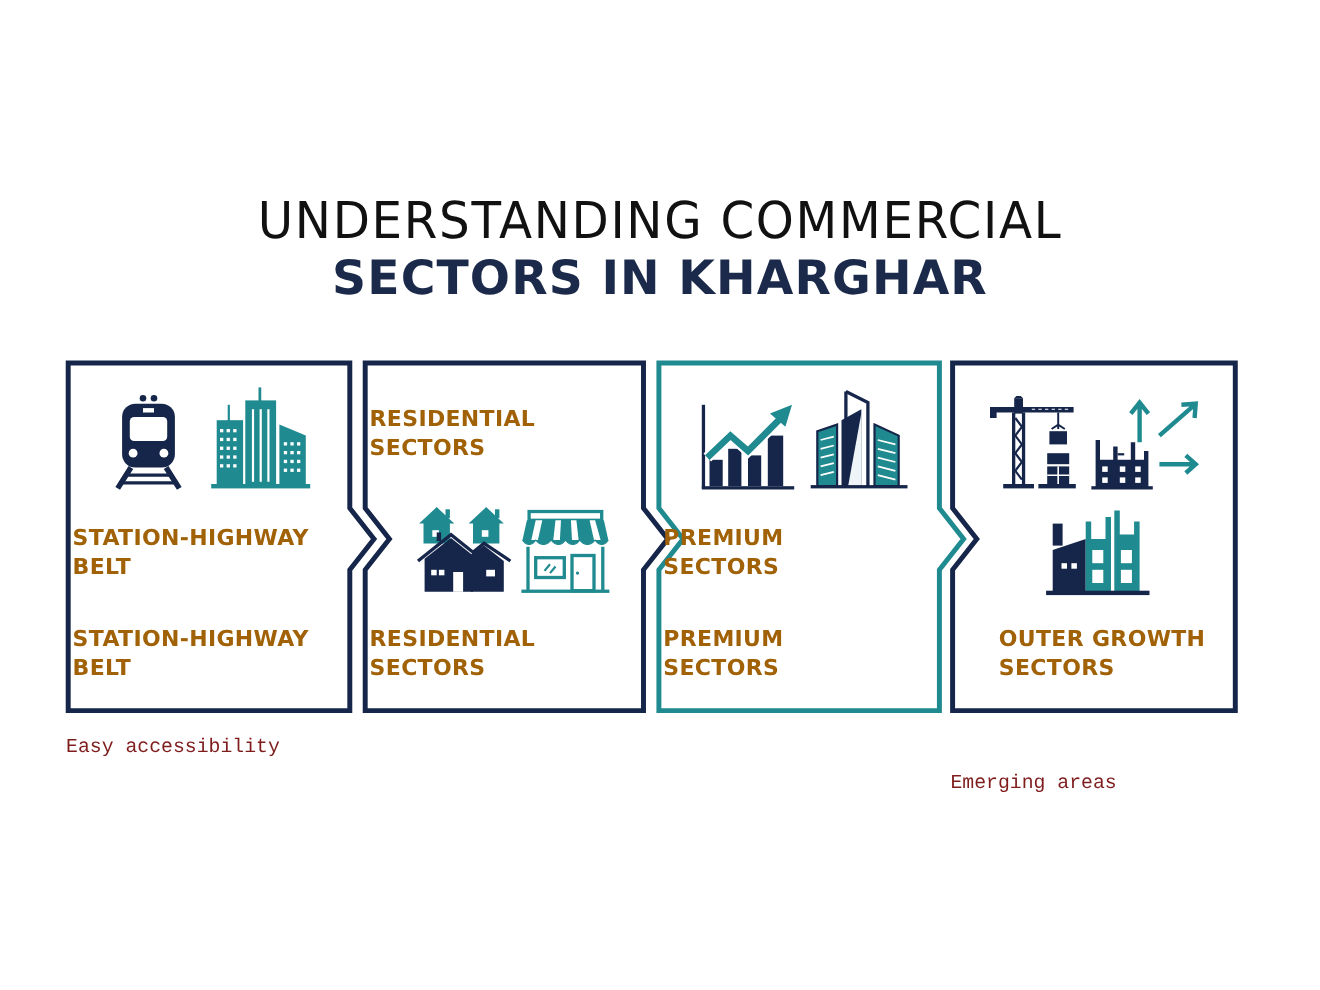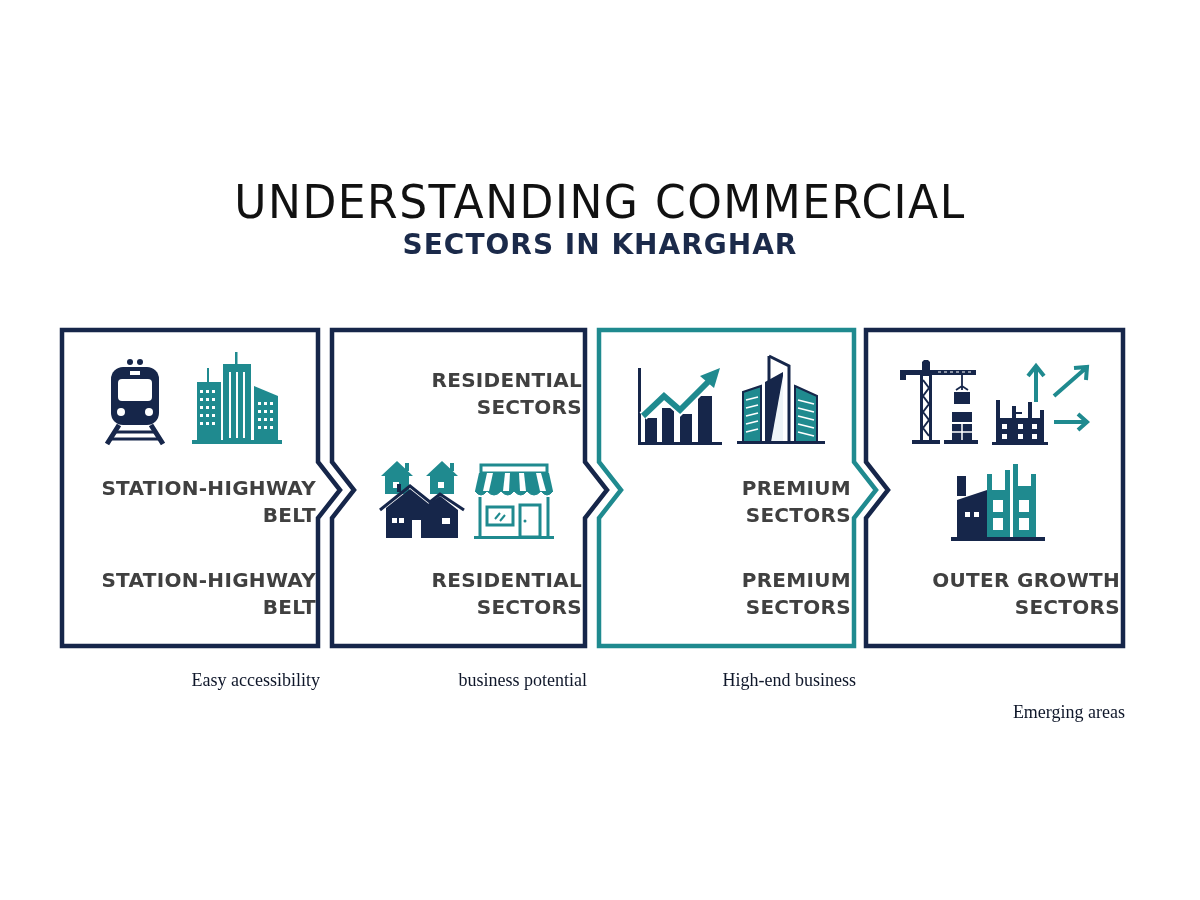--- a/index.html
+++ b/index.html
@@ -8,31 +8,31 @@
     font-family: "DejaVu Sans", sans-serif; color: #111;
   }
   .title {
     position: absolute; left: 0; width: 1200px; text-align: center; margin: 0;
   }
   .title-line1 {
     top: 176px; font-size: 44px; font-weight: 400; letter-spacing: 1.5px; color: #111111;
     font-family: "DejaVu Sans", sans-serif; transform: scaleY(1.05);
   }
   .title-line2 {
-    top: 228px; font-size: 28px; font-weight: 700; letter-spacing: 1px; color: #1b2a4a;
+    top: 228px; font-size: 43px; font-weight: 700; letter-spacing: 1px; color: #1b2a4a;
     font-family: "DejaVu Sans", sans-serif;
   }
   svg.frames { position: absolute; left: 0; top: 0; }
   .box-label {
-    position: absolute; text-align: right; font-weight: 700; font-size: 20px; line-height: 27px;
-    color: #404040; letter-spacing: 0.3px; font-family: "DejaVu Sans", sans-serif;
+    position: absolute; text-align: left; font-weight: 700; font-size: 20px; line-height: 27px;
+    color: #a16207; letter-spacing: 0.3px; font-family: "DejaVu Sans", sans-serif;
   }
   .caption {
-    position: absolute; text-align: right; font-size: 18px; line-height: 24px; color: #0f172a;
-    font-family: Liberation Serif, serif;
+    position: absolute; text-align: left; font-size: 18px; line-height: 24px; color: #7f1d1d;
+    font-family: Liberation Mono, monospace;
   }
   .icon { position: absolute; }
 </style>
 </head>
 <body>
 
 <h1 class="title title-line1">UNDERSTANDING COMMERCIAL</h1>
 <h2 class="title title-line2">SECTORS IN KHARGHAR</h2>
 
 <svg class="frames" width="1200" height="900">
@@ -241,29 +241,27 @@
   <g fill="#fff">
     <rect x="16" y="50" width="5" height="5"></rect>
       <rect x="25" y="50" width="5" height="5"></rect>
     <rect x="44" y="38" width="10" height="12"></rect>
       <rect x="44" y="56" width="10" height="12"></rect>
     <rect x="70" y="38" width="10" height="12"></rect>
       <rect x="70" y="56" width="10" height="12"></rect>
   </g>
   <rect x="2" y="75" width="94" height="4" fill="#16264a"></rect>
 </svg>
-<div class="box-label" style="left:870px; width:250px; top:567px;">
+<div class="box-label" style="left:870px; width:250px; top:567px;padding-left:38px;">
   <div>OUTER GROWTH</div>
   <div>SECTORS</div>
 </div>
 
 <div class="caption" style="left:60px; width:260px; top:668px;">
   <div>Easy accessibility</div>
 </div>
 <div class="caption" style="left:330px; width:257px; top:668px;">
-  <div>business potential</div>
 </div>
 <div class="caption" style="left:597px; width:259px; top:668px;">
-  <div>High-end business</div>
 </div>
 <div class="caption" style="left:864px; width:261px; top:668px;margin-top:32px;">
   <div>Emerging areas</div>
 </div>
 
 </body></html>

